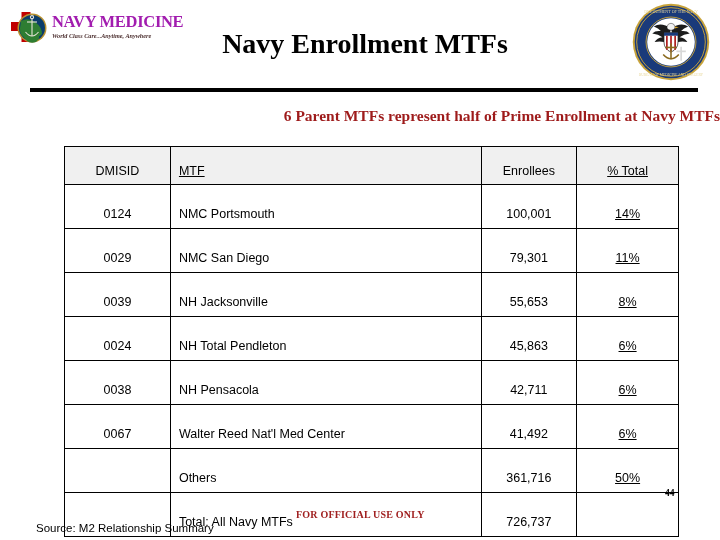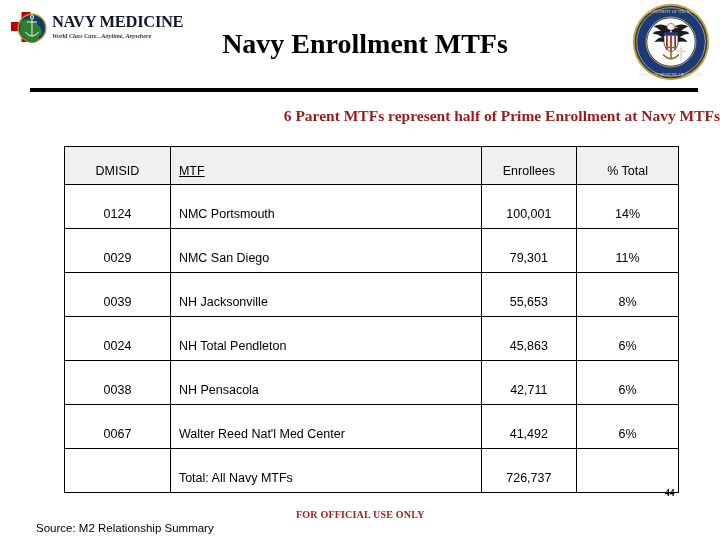--- a/index.html
+++ b/index.html
@@ -42,21 +42,21 @@
     left: 44px;
     top: 3px;
     width: 106px;
   }
   #logo-title-text {
     display: block;
     font-family: "Liberation Serif", serif;
     font-weight: bold;
     font-size: 16.5px;
     letter-spacing: -0.3px;
-    color: #0f172a;
+    color: #a21caf;
     line-height: 17px;
     white-space: nowrap;
   }
   #logo-tagline-text {
     display: block;
     font-family: "Liberation Serif", serif;
     font-weight: bold;
     font-style: italic;
     font-size: 6.2px;
     color: #4a2d2d;
@@ -135,21 +135,21 @@
     box-sizing: border-box;
   }
   table#enrollment-table thead th {
     background: #f0f0f0;
     height: 38px;
     padding-bottom: 6px;
   }
   .col-dmisid  { width: 103px; text-align: center; }
   .col-mtf     { width: 302px; text-align: left; }
   .col-enroll  { width: 93px;  text-align: center; }
-  .col-pct     { width: 99px;  text-align: center; }
+  .col-pct     { width: 99px;  text-align: center; text-decoration: underline; }
 
   thead .col-dmisid { text-align: center; }
   thead .col-mtf    { text-align: left; text-decoration: underline; }
   thead .col-enroll { text-align: center; }
   thead .col-pct    { text-align: center; }
 
   tr.total-row td {
     height: 65px;
   }
 
@@ -298,20 +298,26 @@
         <td class="col-mtf">NH Pensacola</td>
         <td class="col-enroll">42,711</td>
         <td class="col-pct">6%</td>
       </tr>
       <tr>
         <td class="col-dmisid">0067</td>
         <td class="col-mtf">Walter Reed Nat'l Med Center</td>
         <td class="col-enroll">41,492</td>
         <td class="col-pct">6%</td>
       </tr>
+      <tr>
+        <td class="col-dmisid"></td>
+        <td class="col-mtf">Others</td>
+        <td class="col-enroll">361,716</td>
+        <td class="col-pct">50%</td>
+      </tr>
       <tr class="total-row">
         <td class="col-dmisid"></td>
         <td class="col-mtf">Total:  All Navy MTFs</td>
         <td class="col-enroll">726,737</td>
         <td class="col-pct"></td>
       </tr>
     </tbody>
   </table>
 </div>
 

